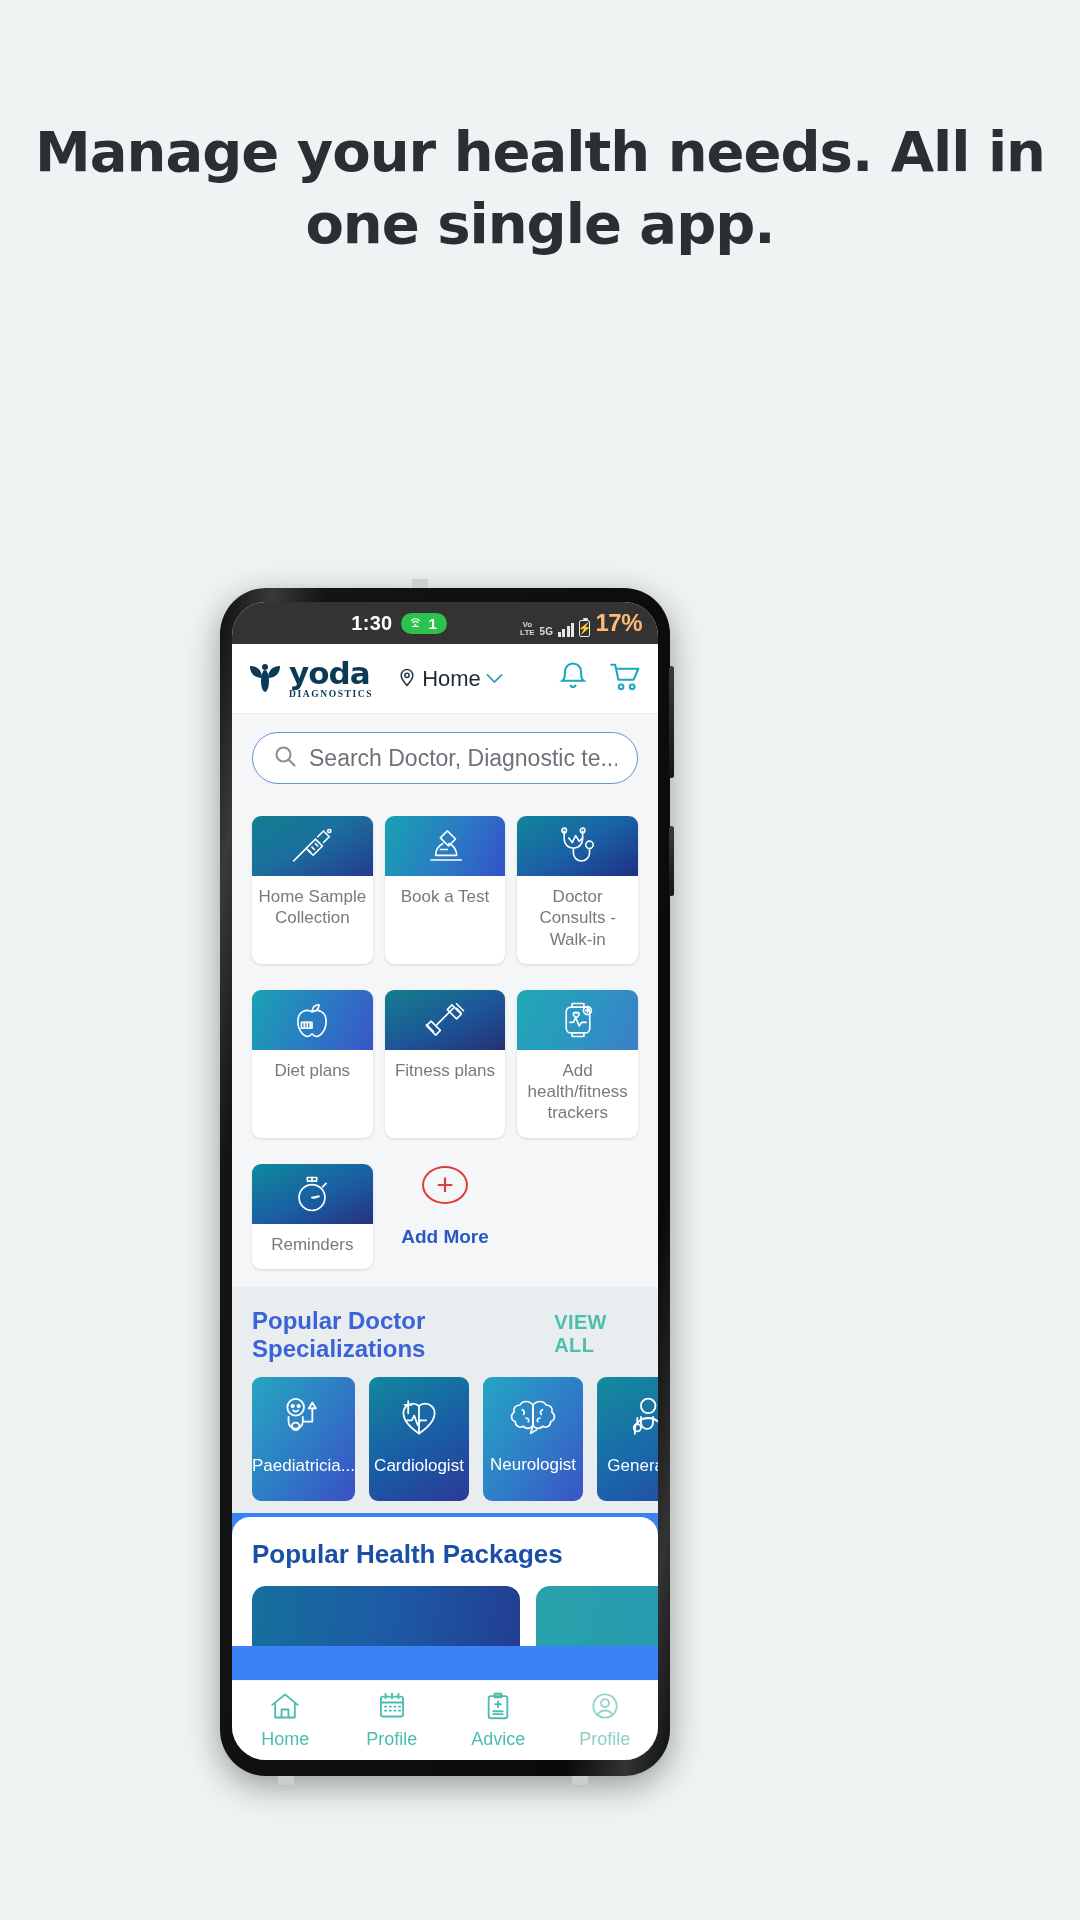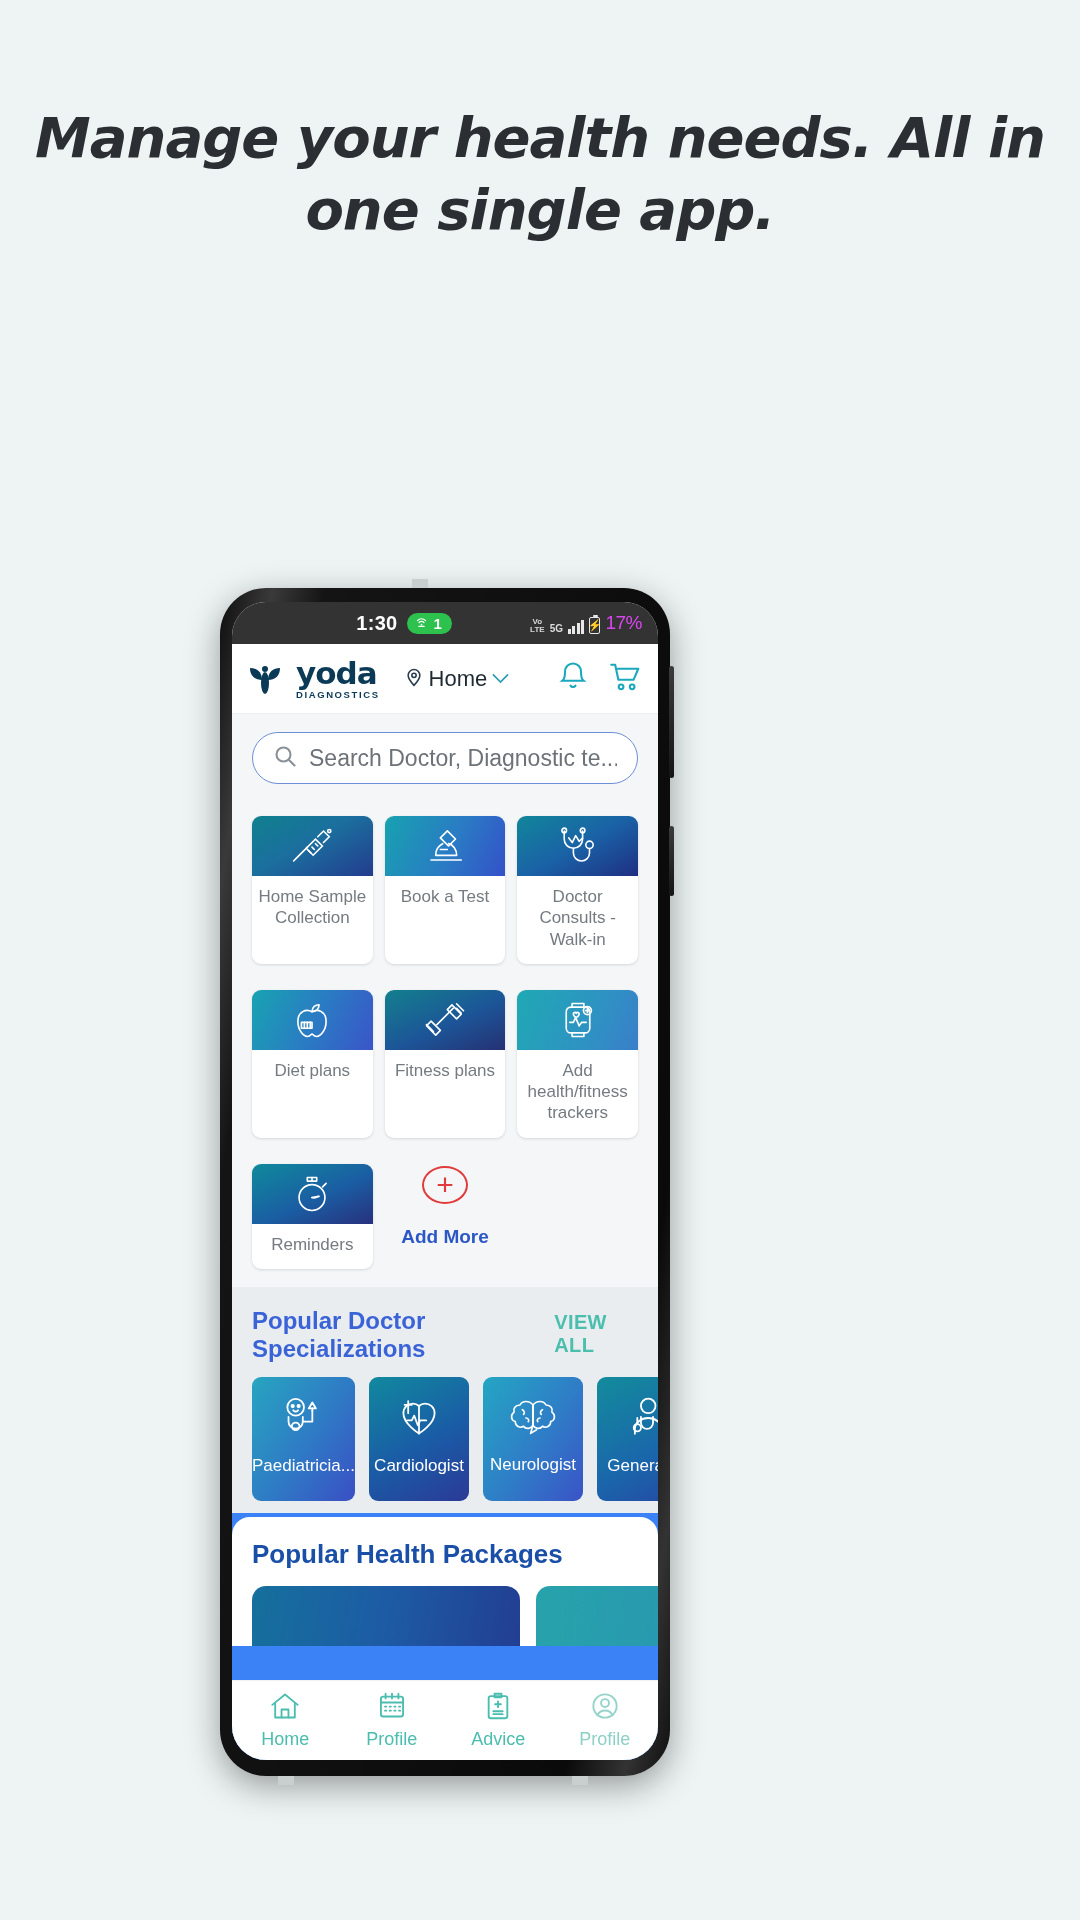--- a/index.html
+++ b/index.html
@@ -7,30 +7,29 @@
   body {
     background: #eef4f4;
     font-family: "Liberation Sans", sans-serif;
     position: relative;
     overflow: hidden;
   }
 
   
   .headline {
     position: absolute;
-    top: 102px; left: 0; right: 0;
+    top: 116px; left: 0; right: 0;
     text-align: center;
     font-family: "DejaVu Sans", sans-serif;
     font-weight: bold;
     font-size: 56px;
     line-height: 1.28;
     letter-spacing: -1px;
     color: #2b2f33;
     padding: 0 32px;
-    font-style: italic;
   }
 
   
   .phone-frame {
     position: absolute;
     left: 220px; top: 588px;
     width: 450px; height: 1188px;
     background: linear-gradient(100deg,#0d0d0d 0%,#3a3a3a 8%,#141414 16%,#0a0a0a 84%,#333 93%,#101010 100%);
     border-radius: 46px;
     padding: 14px 12px 16px 12px;
@@ -84,39 +83,39 @@
   .bars i { width: 3px; background: #e8e8e8; display: block; }
   .bars i:nth-child(1){height:5px} .bars i:nth-child(2){height:8px}
   .bars i:nth-child(3){height:11px} .bars i:nth-child(4){height:14px}
   .batt {
     position: relative; width: 11px; height: 17px;
     border: 1.4px solid #e8e8e8; border-radius: 2px;
     display: flex; align-items: center; justify-content: center;
   }
   .batt::before { content:""; position:absolute; top:-3.5px; left:2.5px; width:5px; height:2px; background:#e8e8e8; border-radius:1px;}
   .batt span { font-size: 11px; color:#f2c21a; line-height: 1; }
-  .pct { font-size: 19px; font-weight: normal; color: #d946ef; letter-spacing: -.5px;}
+  .pct { font-size: 24px; font-weight: bold; color: #fdba74; letter-spacing: -.5px;}
 
   
   .app-header {
     flex: 0 0 70px;
     background: #fff;
     display: flex; align-items: center;
     padding: 0 16px;
     border-bottom: 1px solid #eceff1;
     gap: 10px;
   }
-  .logo { display: flex; align-items: flex-end; gap: 14px; }
+  .logo { display: flex; align-items: center; gap: 7px; }
   .logo-text { display: flex; flex-direction: column; line-height: 1; }
   .logo-word {
     font-family: "DejaVu Sans", sans-serif;
     font-weight: bold; font-size: 31px; color: #0b3a57; letter-spacing: -1px;
   }
   .logo-sub {
-    font-family: Liberation Sans, sans-serif;
+    font-family: Liberation Serif, serif;
     font-weight: bold; font-size: 9.5px; color: #0b3a57;
     letter-spacing: 1.6px; text-align: right; margin-top: 1px;
   }
   .loc { display:flex; align-items:center; gap: 5px; margin-left: 14px; }
   .loc-label { font-size: 22px; color: #1f2a33; }
   .hdr-icons { margin-left: auto; display: flex; align-items: center; gap: 22px; }
 
   
   .app-body { flex: 1; overflow: hidden; background: #3b82f6; position: relative; }
 

